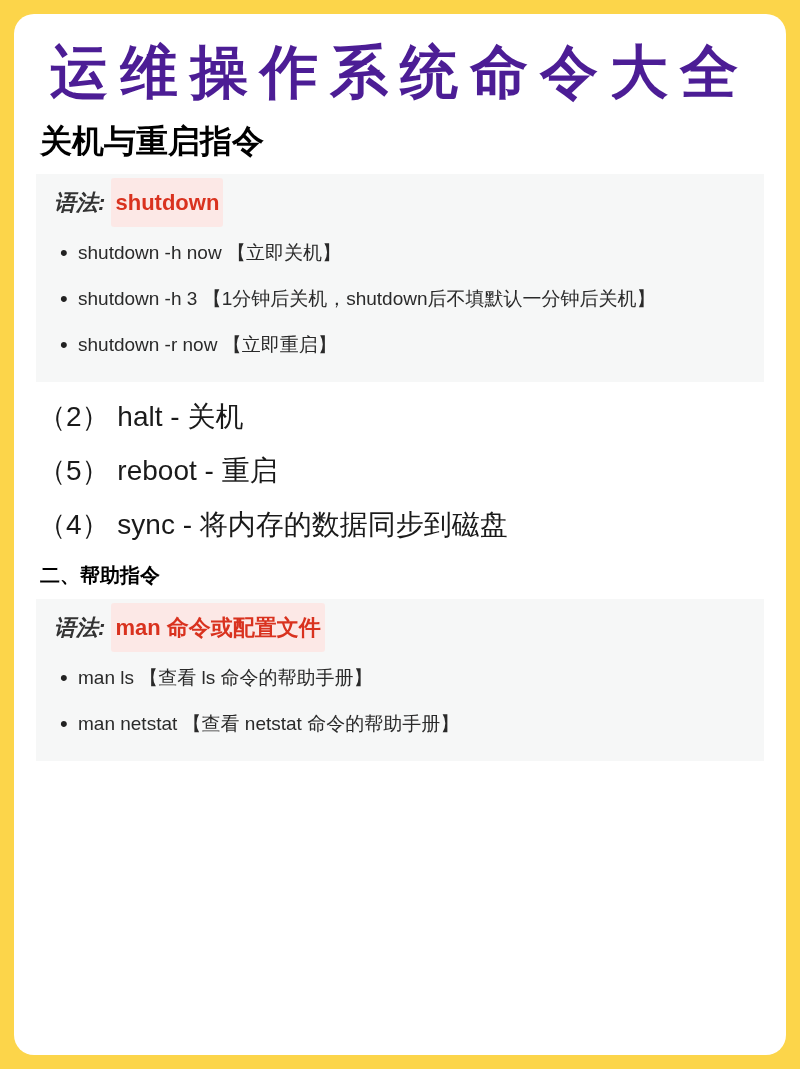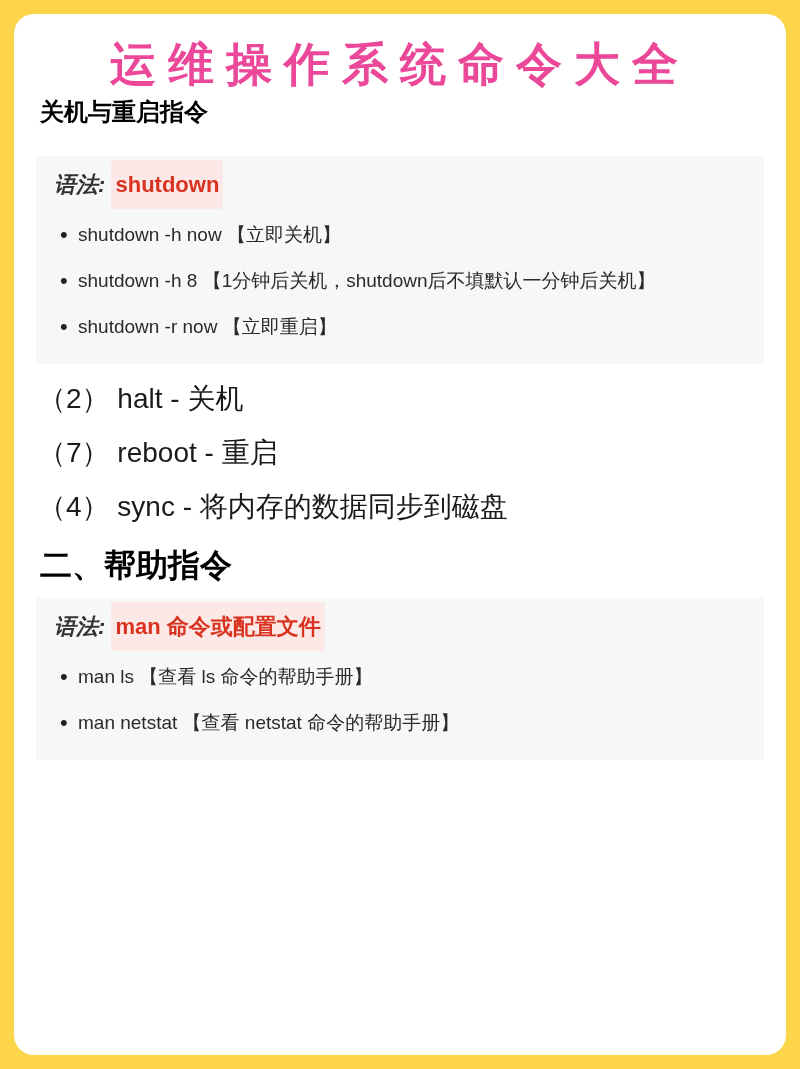--- a/index.html
+++ b/index.html
@@ -11,31 +11,32 @@
       padding: 14px;
     }
     .card {
       background: #ffffff;
       border-radius: 20px;
       padding: 20px 22px 40px 22px;
       height: 100%;
       overflow: hidden;
     }
     .title {
-      font-size: 46px;
+      font-size: 58px;
       font-weight: 900;
       letter-spacing: 12px;
       text-align: center;
-      color: #ec4899;
+      color: #4c1d95;
+      margin-bottom: 8px;
     }
     .section-title {
-      font-size: 24px;
+      font-size: 32px;
       font-weight: 800;
       color: #000;
-      margin-bottom: 28px;
+      margin-bottom: 10px;
       padding-left: 4px;
     }
     .command-line {
       font-size: 28px;
       color: #1a1a1a;
       margin: 16px 0 14px 0;
       padding-left: 2px;
     }
     .syntax-box {
       background: #f6f7f7;
@@ -79,21 +80,21 @@
       padding: 16px 18px;
       margin: 10px 0 18px 0;
     }
     .note-text {
       font-size: 21px;
       color: #d9321f;
       font-style: italic;
       line-height: 1.5;
     }
     .section-title-2 {
-      font-size: 32px;
+      font-size: 20px;
       font-weight: 800;
       color: #000;
       margin: 18px 0 10px 0;
       padding-left: 4px;
     }
   </style>
 </head>
 <body>
 
 <div class="card">
@@ -103,27 +104,27 @@
   <div class="section-title">关机与重启指令</div>
 
 
   <div class="syntax-box">
     <div class="syntax-header">
       <span>语法:</span>
       <span class="syntax-cmd">shutdown</span>
     </div>
     <ul>
       <li>shutdown -h now 【立即关机】</li>
-      <li>shutdown -h 8 【1分钟后关机，shutdown后不填默认一分钟后关机】</li>
+      <li>shutdown -h 3 【1分钟后关机，shutdown后不填默认一分钟后关机】</li>
       <li>shutdown -r now 【立即重启】</li>
     </ul>
   </div>
 
   <div class="command-line">（2） halt - 关机</div>
-  <div class="command-line">（7） reboot - 重启</div>
+  <div class="command-line">（5） reboot - 重启</div>
   <div class="command-line">（4） sync - 将内存的数据同步到磁盘</div>
 
 
   <div class="section-title-2">二、帮助指令</div>
 
 
   <div class="syntax-box">
     <div class="syntax-header">
       <span>语法:</span>
       <span class="syntax-cmd">man 命令或配置文件</span>

